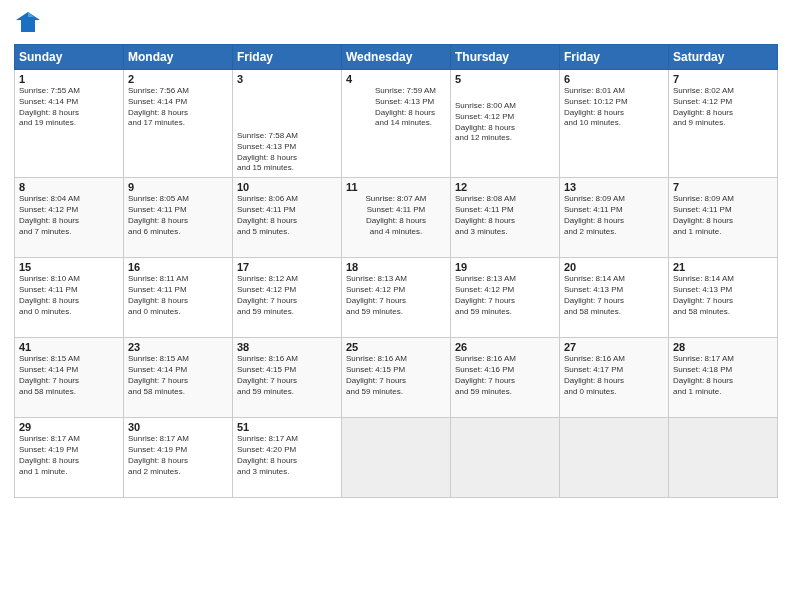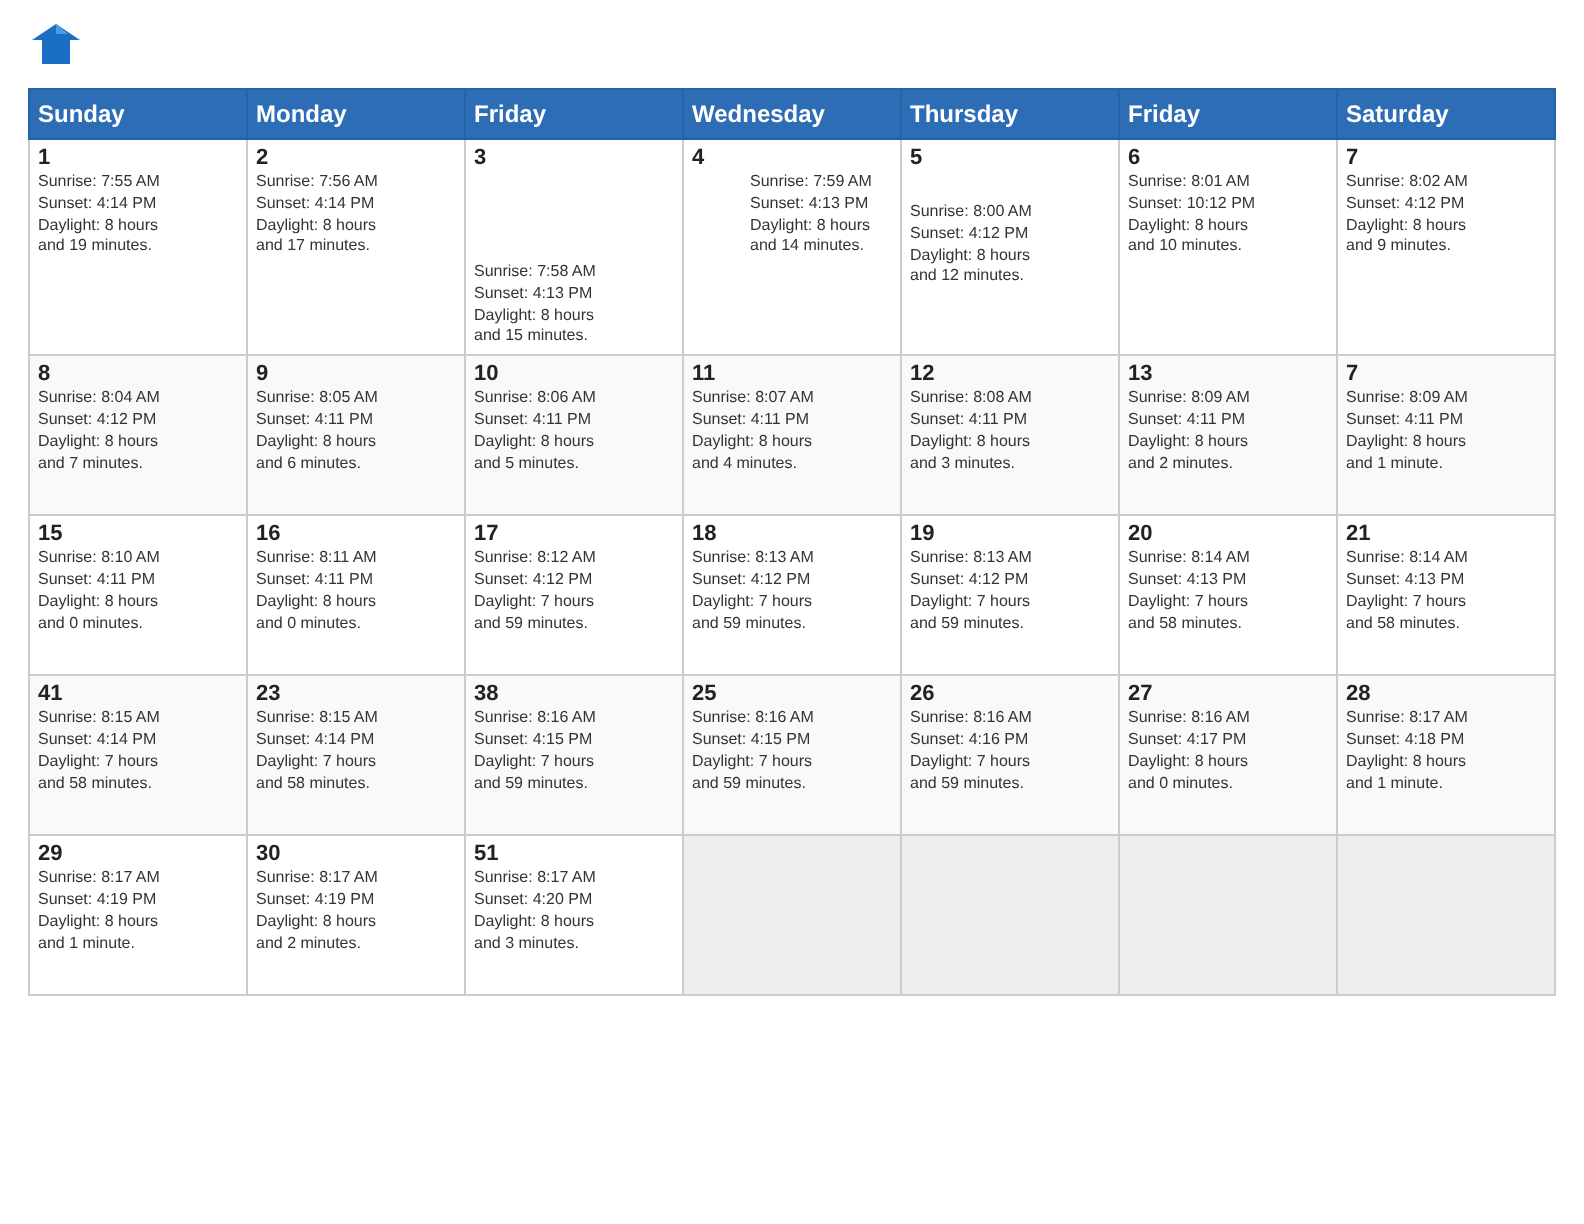--- a/index.html
+++ b/index.html
@@ -205,21 +205,21 @@
           </td>
           <td>
             <span class="day-num">10</span>
             <div class="day-info" style="white-space: pre-wrap;">Sunrise: 8:06 AM
 Sunset: 4:11 PM
 Daylight: 8 hours
 and 5 minutes.</div>
           </td>
           <td>
             <span class="day-num">11</span>
-            <div class="day-info" style="white-space: pre-wrap;">Sunrise: 8:07 AM
+            <div class="day-info" style="white-space: pre-wrap; text-align: center;">Sunrise: 8:07 AM
 Sunset: 4:11 PM
 Daylight: 8 hours
 and 4 minutes.</div>
           </td>
           <td>
             <span class="day-num">12</span>
             <div class="day-info" style="white-space: pre-wrap;">Sunrise: 8:08 AM
 Sunset: 4:11 PM
 Daylight: 8 hours
 and 3 minutes.</div>

